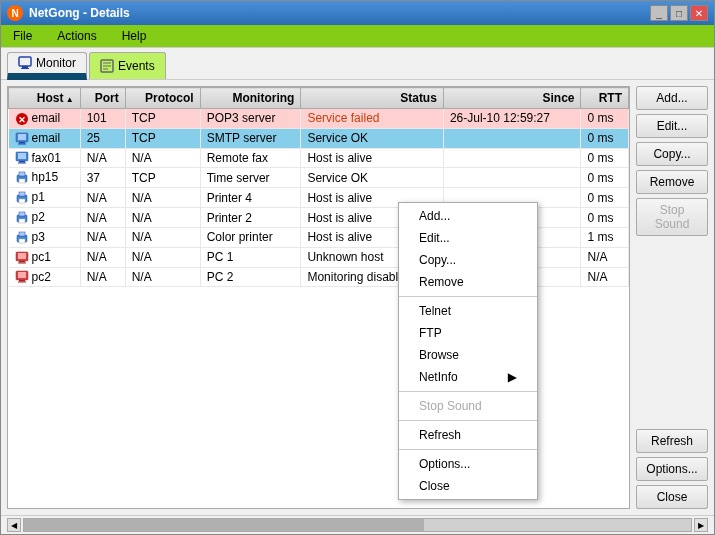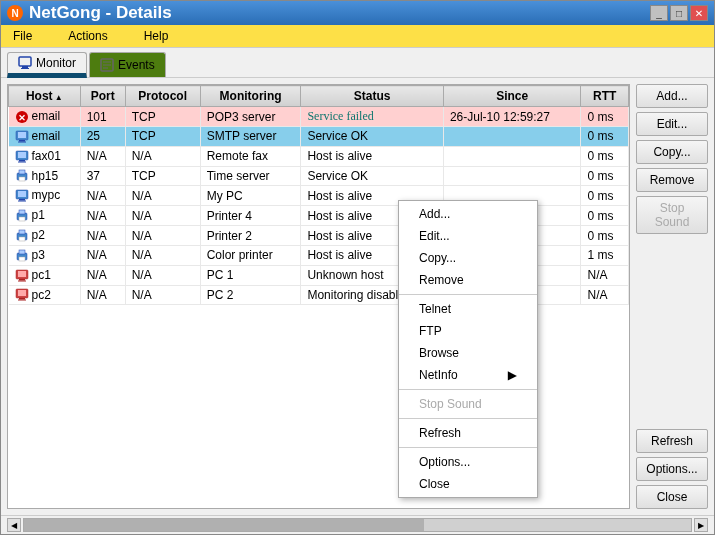--- a/index.html
+++ b/index.html
@@ -40,76 +40,76 @@
       background: #ff6600;
       border-radius: 50%;
       display: flex;
       align-items: center;
       justify-content: center;
       font-size: 10px;
       color: white;
       font-weight: bold;
     }
     .title-text {
-      font-size: 17px;
+      font-size: 12px;
       font-weight: bold;
     }
     .title-controls {
       display: flex;
       gap: 2px;
     }
     .title-btn {
       width: 18px;
       height: 16px;
       background: #c0c0c0;
       border: 1px solid #888;
       cursor: pointer;
       display: flex;
       align-items: center;
       justify-content: center;
       font-size: 10px;
       color: #333;
     }
     .title-btn.close { background: #e05050; color: white; }
     .menu-bar {
-      background: #fde047;
+      background: #84cc16;
       border-bottom: 1px solid #ccc;
       padding: 2px 4px;
       display: flex;
-      gap: 20px;
+      gap: 9px;
       flex-shrink: 0;
     }
     .menu-item {
       padding: 2px 8px;
       cursor: pointer;
       font-size: 12px;
     }
     .tab-bar {
       background: #f0f0f0;
       padding: 4px 6px 0;
       display: flex;
       gap: 2px;
       flex-shrink: 0;
       border-bottom: 1px solid #ccc;
     }
     .tab {
       padding: 3px 10px;
       border: 1px solid #aaa;
       border-bottom: none;
-      background: #4d7c0f;
+      background: #bef264;
       cursor: pointer;
       font-size: 12px;
       display: flex;
       align-items: center;
       gap: 4px;
       border-radius: 3px 3px 0 0;
     }
     .tab.active {
       background: #f0f0f0;
-      border-bottom: 5px solid #0c4a6e;
+      border-bottom: 7px solid #0c4a6e;
       margin-bottom: -1px;
       z-index: 1;
     }
     .content-area {
       display: flex;
       flex: 1;
       overflow: hidden;
       padding: 6px;
       gap: 6px;
     }
@@ -122,21 +122,21 @@
     }
     table {
       width: 100%;
       border-collapse: collapse;
       font-size: 12px;
     }
     thead th {
       background: linear-gradient(to bottom, #e8e8e8, #d0d0d0);
       border: 1px solid #aaa;
       padding: 3px 6px;
-      text-align: center;
+      text-align: right;
       position: sticky;
       top: 0;
       cursor: pointer;
       white-space: nowrap;
     }
     tbody tr {
       border-bottom: 1px solid #e8e8e8;
     }
     tbody td {
       padding: 2px 6px;
@@ -286,21 +286,21 @@
         </thead>
         <tbody id="table-body">
         <tr style="background: rgb(255, 208, 208);">
               <td><svg width="14" height="14" viewBox="0 0 14 14" style="vertical-align:middle;margin-right:3px">
                   <circle cx="7" cy="7" r="6" fill="#cc0000"></circle>
                   <text x="7" y="10.5" text-anchor="middle" fill="white" font-size="9" font-weight="bold">✕</text>
                 </svg>email</td>
               <td>101</td>
               <td>TCP</td>
               <td>POP3 server</td>
-              <td style="color: #0f766e; font-family: Liberation Serif, serif;">Service failed</td>
+              <td style="color: #c2410c;">Service failed</td>
               <td>26-Jul-10 12:59:27</td>
               <td>0 ms</td>
             </tr>
             <tr style="background: rgb(135, 206, 235);">
               <td><svg width="14" height="14" viewBox="0 0 14 14" style="vertical-align:middle;margin-right:3px">
                   <rect x="1" y="1" width="12" height="9" rx="1" fill="#4488cc" stroke="#2244aa" stroke-width="0.5"></rect>
                   <rect x="3" y="2" width="8" height="6" fill="#aaccff"></rect>
                   <rect x="4" y="10" width="6" height="1.5" fill="#2244aa"></rect>
                   <rect x="3" y="11.5" width="8" height="1" fill="#2244aa"></rect>
                 </svg>email</td>
@@ -328,34 +328,20 @@
             <tr>
               <td><svg width="14" height="14" viewBox="0 0 14 14" style="vertical-align:middle;margin-right:3px">
                   <rect x="2" y="4" width="10" height="7" rx="1" fill="#4488cc" stroke="#2244aa" stroke-width="0.5"></rect>
                   <rect x="4" y="1" width="6" height="4" fill="#aaccff" stroke="#2244aa" stroke-width="0.5"></rect>
                   <rect x="4" y="8" width="6" height="4" fill="white" stroke="#aaa" stroke-width="0.5"></rect>
                 </svg>hp15</td>
               <td>37</td>
               <td>TCP</td>
               <td>Time server</td>
               <td>Service OK</td>
-              <td></td>
-              <td>0 ms</td>
-            </tr>
-            <tr>
-              <td><svg width="14" height="14" viewBox="0 0 14 14" style="vertical-align:middle;margin-right:3px">
-                  <rect x="1" y="1" width="12" height="9" rx="1" fill="#4488cc" stroke="#2244aa" stroke-width="0.5"></rect>
-                  <rect x="3" y="2" width="8" height="6" fill="#aaccff"></rect>
-                  <rect x="4" y="10" width="6" height="1.5" fill="#2244aa"></rect>
-                  <rect x="3" y="11.5" width="8" height="1" fill="#2244aa"></rect>
-                </svg>mypc</td>
-              <td>N/A</td>
-              <td>N/A</td>
-              <td>My PC</td>
-              <td>Host is alive</td>
               <td></td>
               <td>0 ms</td>
             </tr>
             <tr>
               <td><svg width="14" height="14" viewBox="0 0 14 14" style="vertical-align:middle;margin-right:3px">
                   <rect x="2" y="4" width="10" height="7" rx="1" fill="#4488cc" stroke="#2244aa" stroke-width="0.5"></rect>
                   <rect x="4" y="1" width="6" height="4" fill="#aaccff" stroke="#2244aa" stroke-width="0.5"></rect>
                   <rect x="4" y="8" width="6" height="4" fill="white" stroke="#aaa" stroke-width="0.5"></rect>
                 </svg>p1</td>
               <td>N/A</td>

